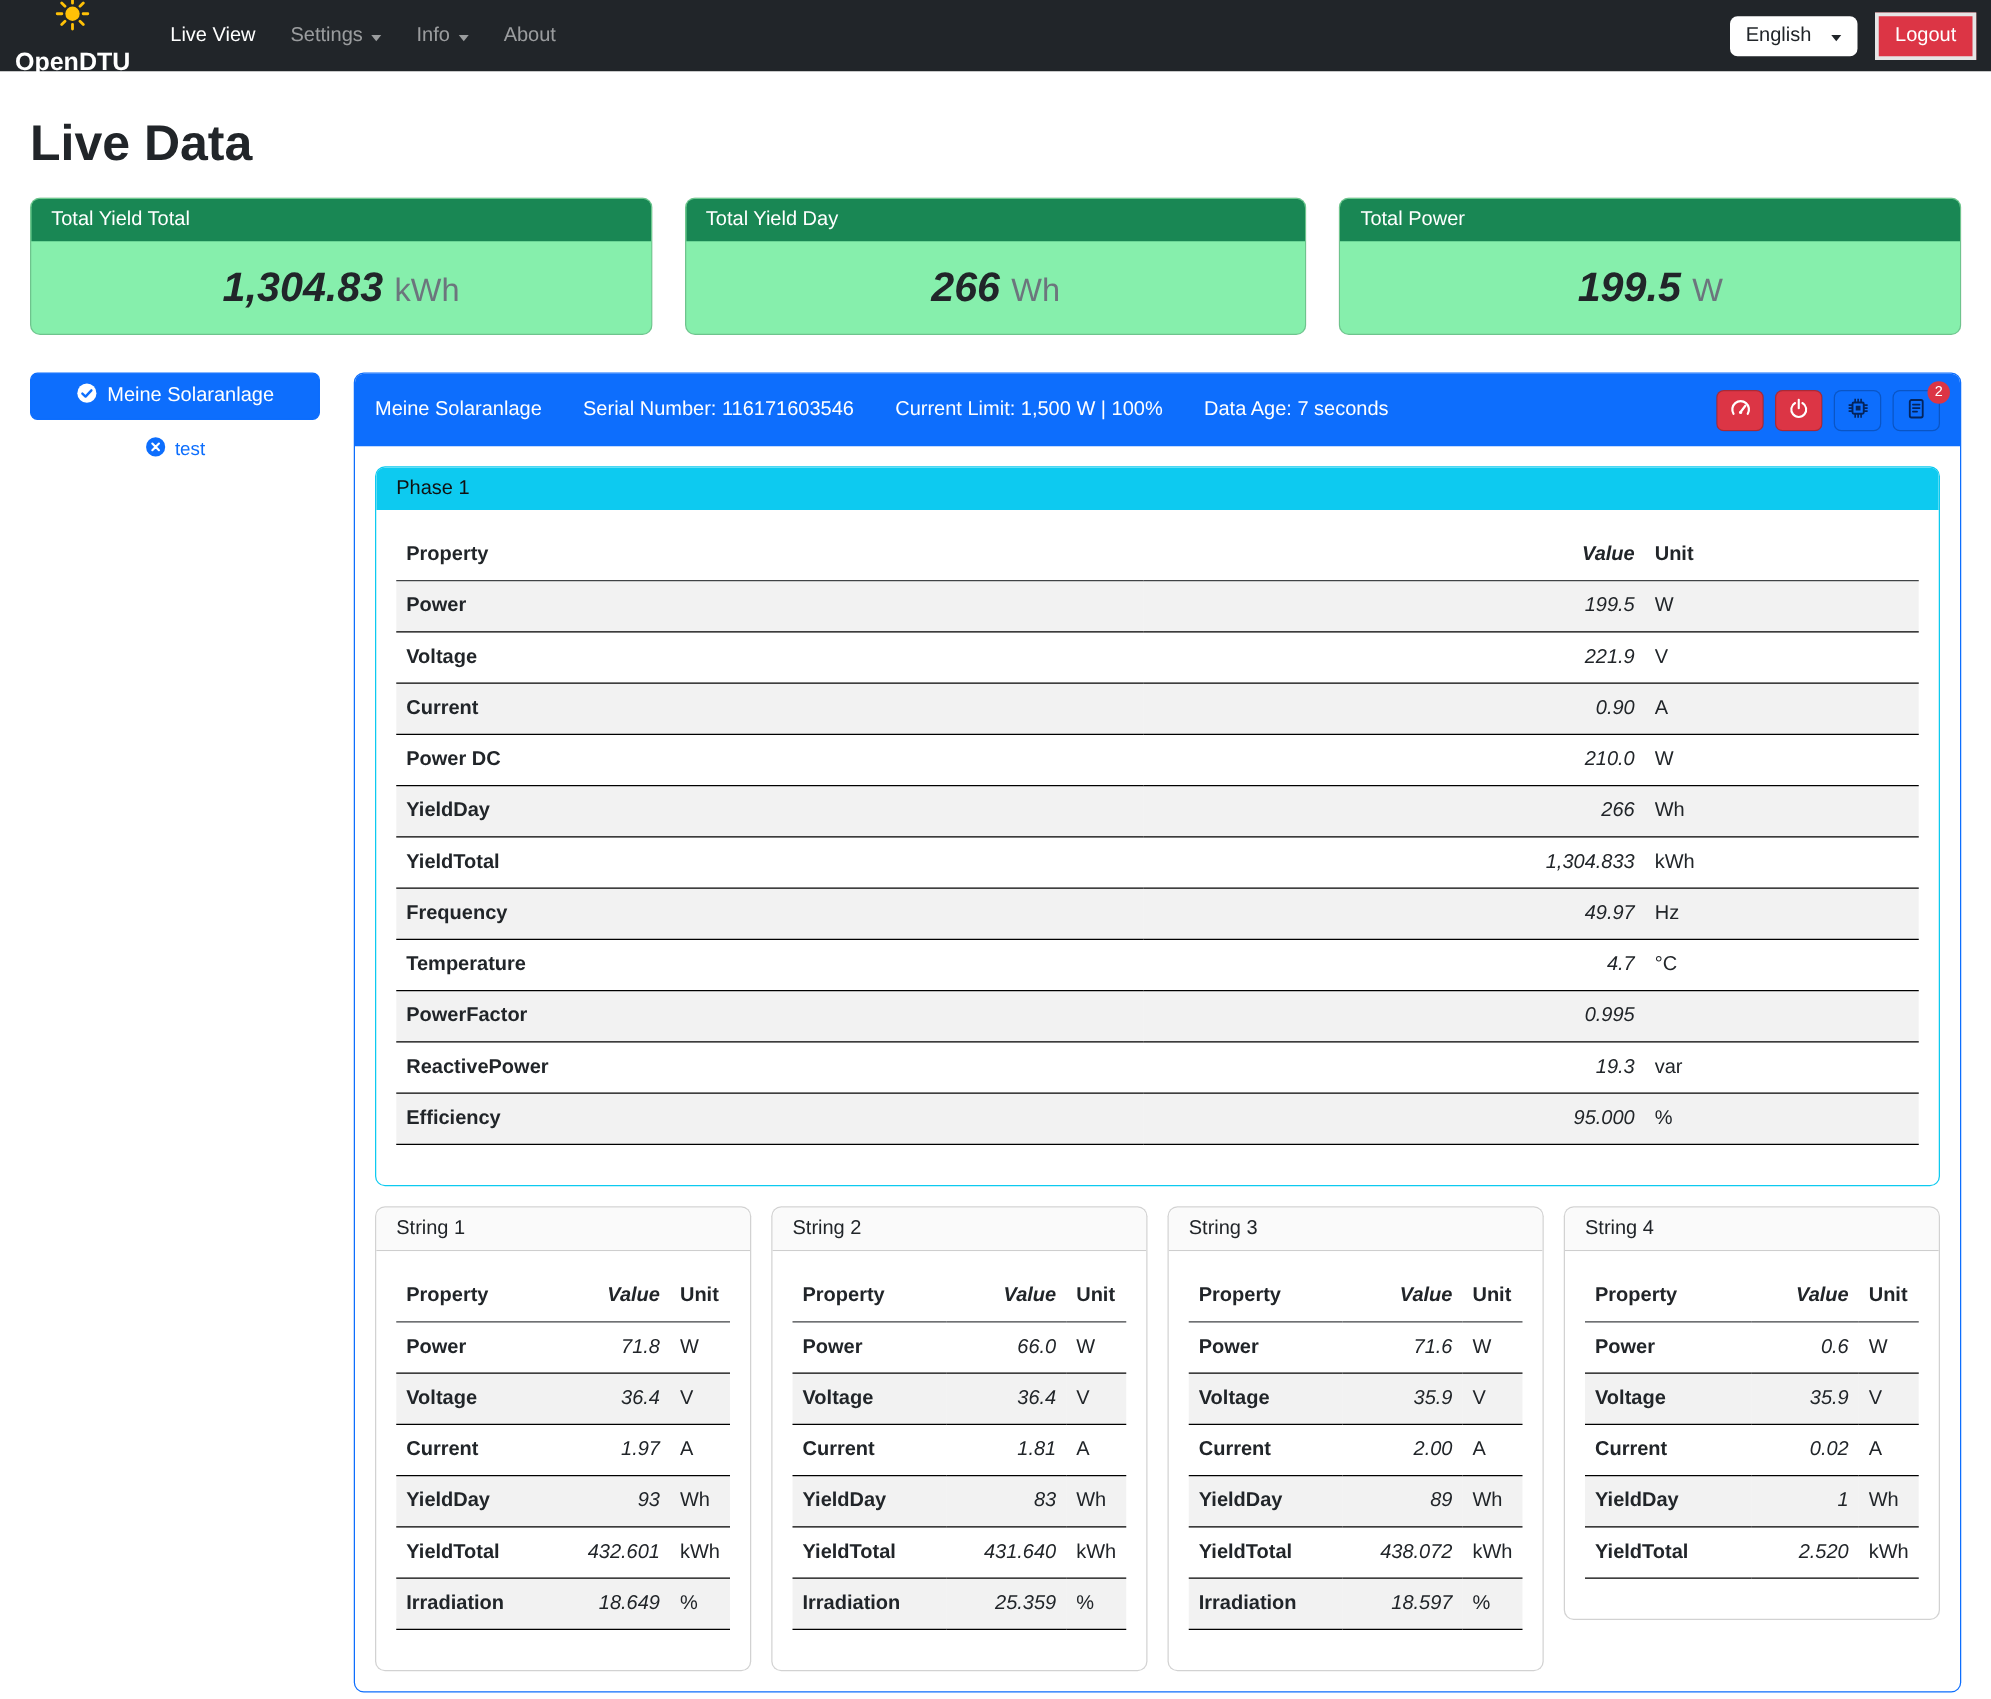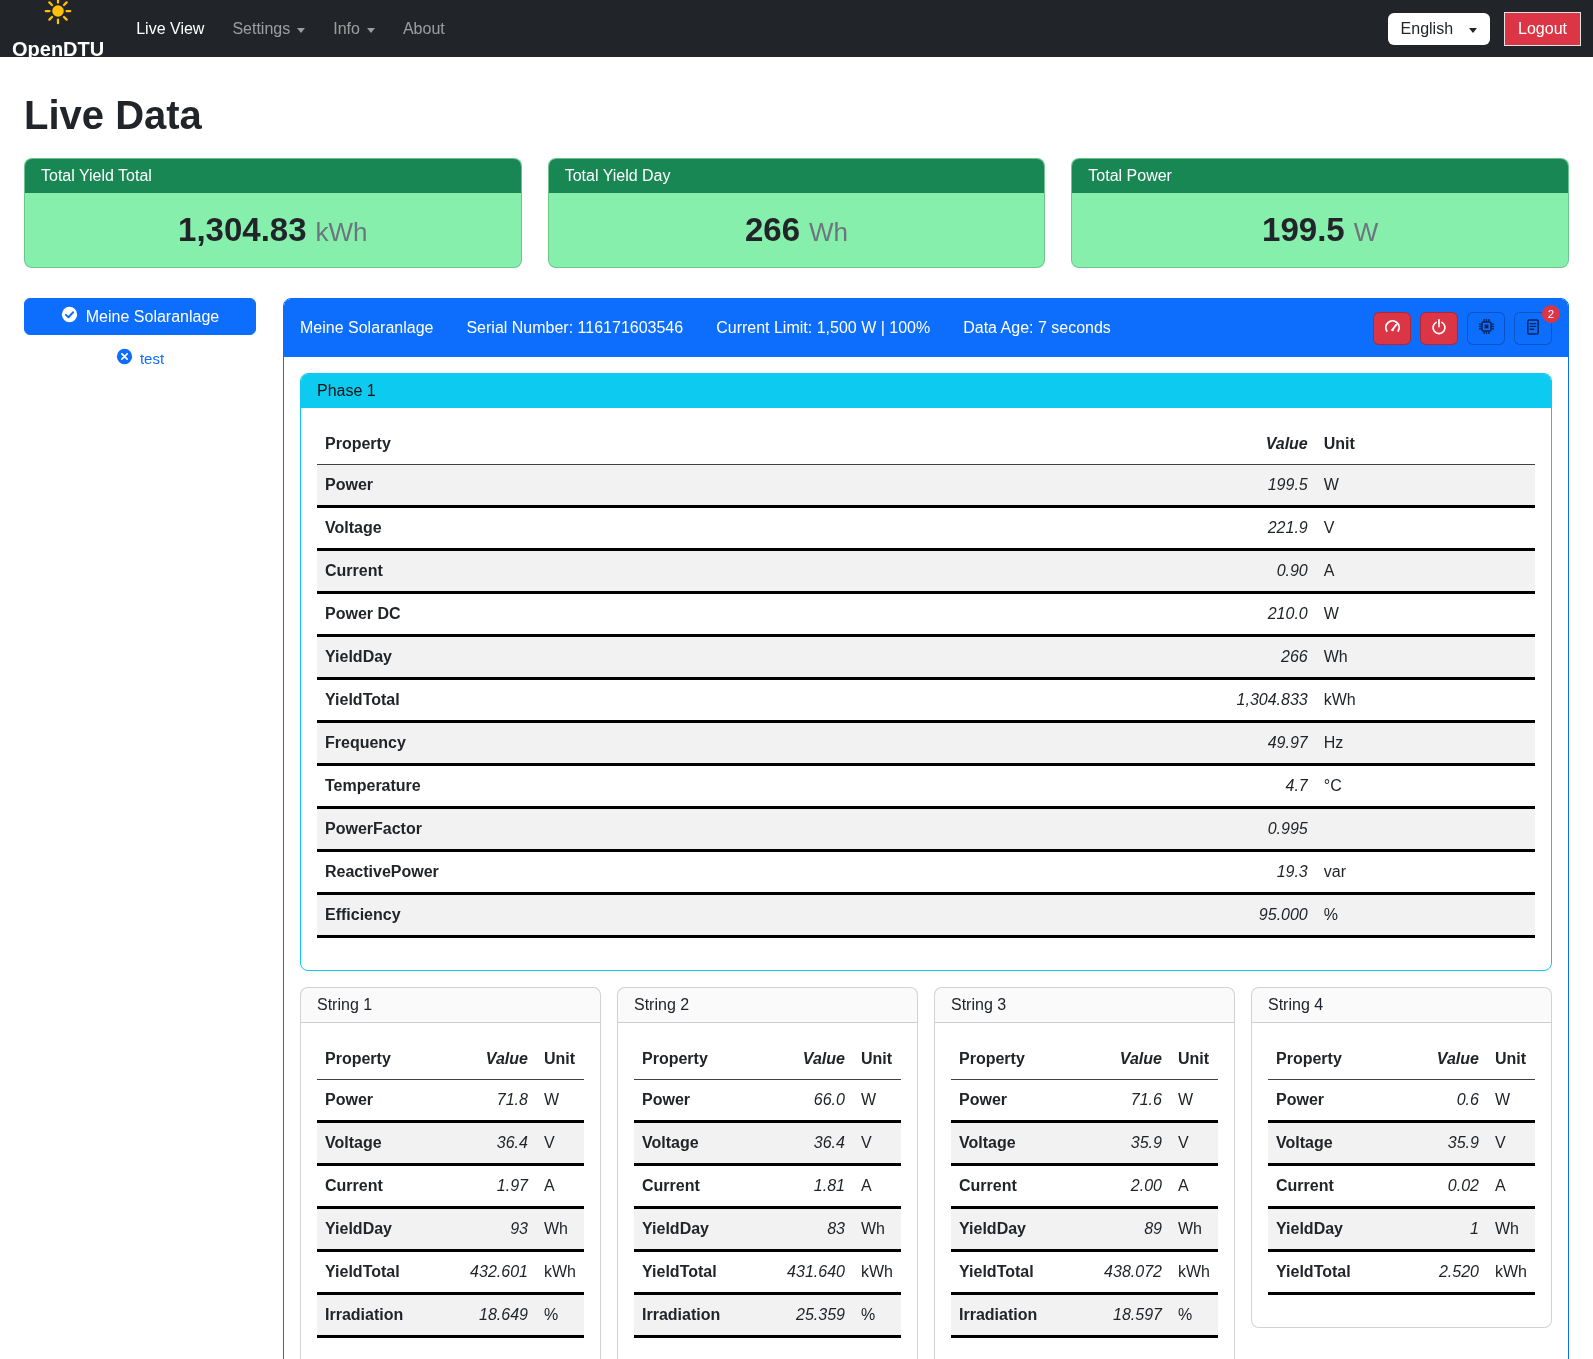--- a/index.html
+++ b/index.html
@@ -9,31 +9,31 @@
 
   
   .navbar { background:#212529; height:57px; display:flex; align-items:center; padding:8px 12px; }
   .brand { display:flex; align-items:center; gap:7px; color:#ffffff; font-size:20px; font-weight:700; margin-right:18px; cursor:pointer;flex-direction:column; }
   .nav-links { display:flex; align-items:center; }
   .nav-link { color:rgba(255,255,255,.55); font-size:16px; padding:8px 14px; cursor:pointer; display:flex; align-items:center; gap:7px; }
   .nav-link.active { color:#fff; }
   .caret { width:0; height:0; border-left:4.5px solid transparent; border-right:4.5px solid transparent; border-top:5px solid currentColor; display:inline-block; margin-top:3px; }
   .nav-right { margin-left:auto; display:flex; align-items:center; gap:14px; }
   .lang-select { background:#fff; border-radius:6px; padding:7px 13px; font-size:16px; color:#212529; display:flex; align-items:center; gap:16px; cursor:pointer; }
-  .logout-btn { background:#dc3545; color:#fff; border:1px solid #e5e5e5; border-radius:0; padding:7px 13px; font-size:16px; cursor:pointer; font-family:inherit; }
+  .logout-btn { background:#dc3545; color:#fff; border:3px solid #e5e5e5; border-radius:0; padding:7px 13px; font-size:16px; cursor:pointer; font-family:inherit; }
 
   
   .page-title { font-size:40px; font-weight:600; margin:36px 24px 20px; }
 
   
   .summary-row { display:flex; gap:26px; margin:0 24px; }
   .scard { flex:1; border:1px solid rgba(0,0,0,.175); border-radius:8px; overflow:hidden; background:#86efac; }
   .scard-header { background:#198754; color:#fff; padding:8px 16px; font-size:16px; }
   .scard-body { padding:18px 16px; text-align:center; }
-  .scard-value { font-size:33px; font-weight:600; color:#212529; }
+  .scard-value { font-size:33px; font-weight:600; color:#212529;font-style:italic; }
   .scard-unit { font-size:26px; color:#6c757d; margin-left:9px; font-weight:400; }
 
   
   .main-row { display:flex; gap:27px; margin:30px 24px 28px; align-items:flex-start; }
   .sidebar { flex:0 0 232px; width:232px; }
   .inv-btn { width:100%; background:#0d6efd; border:1px solid #0d6efd; color:#fff; border-radius:6px; padding:7px 10px; font-size:16px; display:flex; align-items:center; justify-content:center; gap:8px; cursor:pointer; font-family:inherit; }
   .test-row { margin-top:13px; display:flex; align-items:center; justify-content:center; gap:7px; color:#0d6efd; font-size:15px; cursor:pointer; }
 
   
   .panel { flex:1; border:1px solid #0d6efd; border-radius:8px; background:#fff; overflow:hidden; }
@@ -51,21 +51,21 @@
   .phase-header { background:#0dcaf0; color:#111; padding:8px 16px; font-size:16px; }
   .phase-body { padding:16px; }
 
   
   .data-table { width:100%; border-collapse:collapse; font-size:16px; margin-bottom:16px; }
   .data-table th, .data-table td { padding:8px; line-height:1.5; text-align:left; }
   .data-table th { font-weight:700; }
   .data-table .col-val { text-align:right;font-style:italic; }
   .data-table .col-unit { width:18%; }
   .data-table thead tr { border-bottom:1px solid #404346; }
-  .data-table tbody tr { border-bottom:3px solid #000000; }
+  .data-table tbody tr { border-bottom:1px solid #000000; }
   .phase-table tbody tr:nth-child(odd) { background:rgba(0,0,0,.05); }
   .string-table tbody tr:nth-child(even) { background:rgba(0,0,0,.05); }
 
   
   .strings-row { display:flex; gap:16px; align-items:flex-start; }
   .string-card { flex:1; border:1px solid rgba(0,0,0,.175); border-radius:8px; background:#fff; }
   .string-header { padding:8px 16px; border-bottom:1px solid rgba(0,0,0,.175); font-size:16px; background:rgba(0,0,0,.02); border-radius:8px 8px 0 0; }
   .string-body { padding:16px; }
 </style>
 </head>

